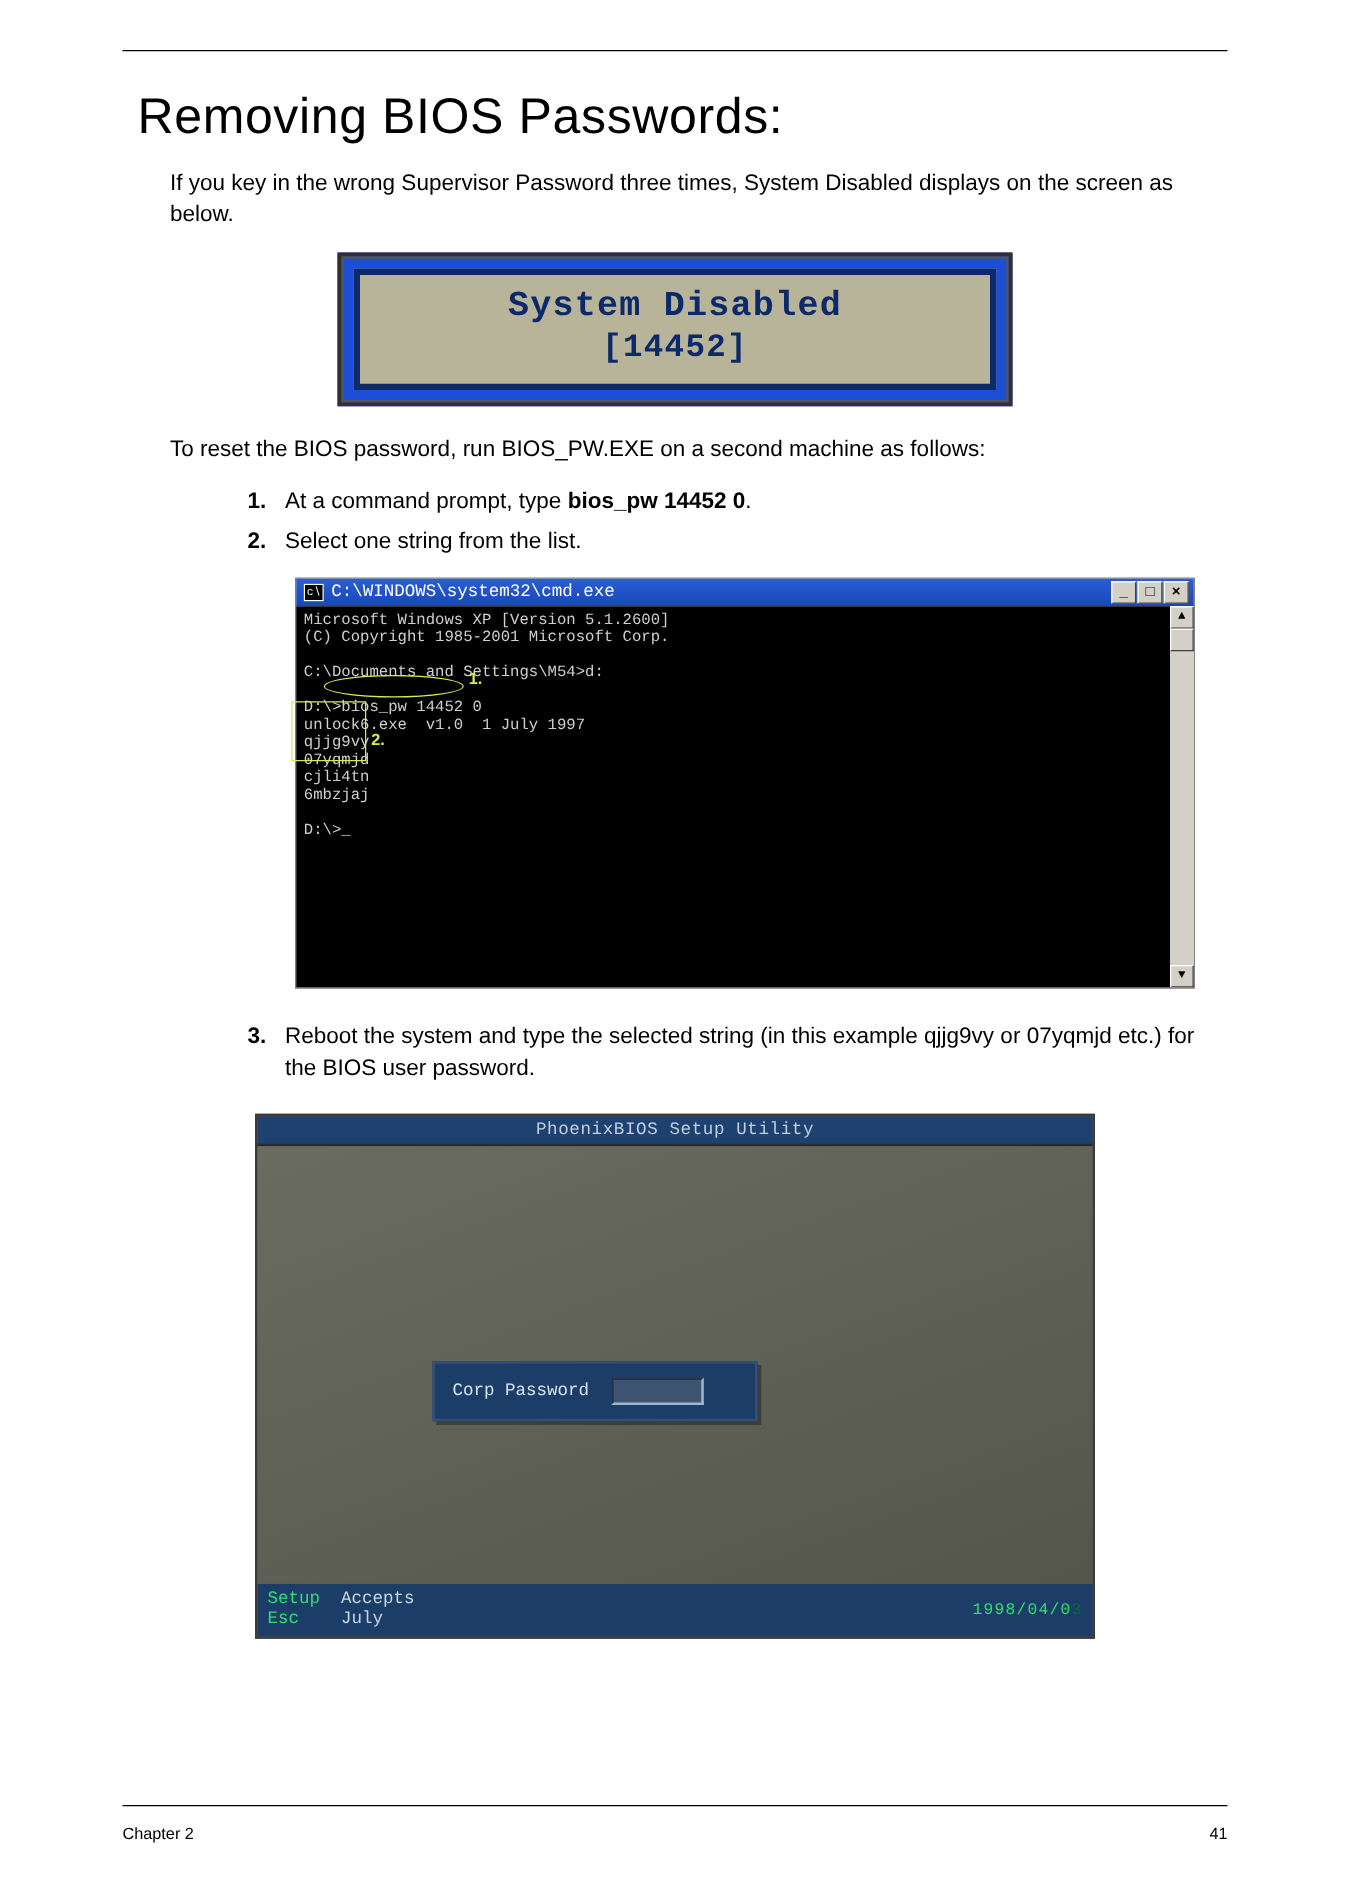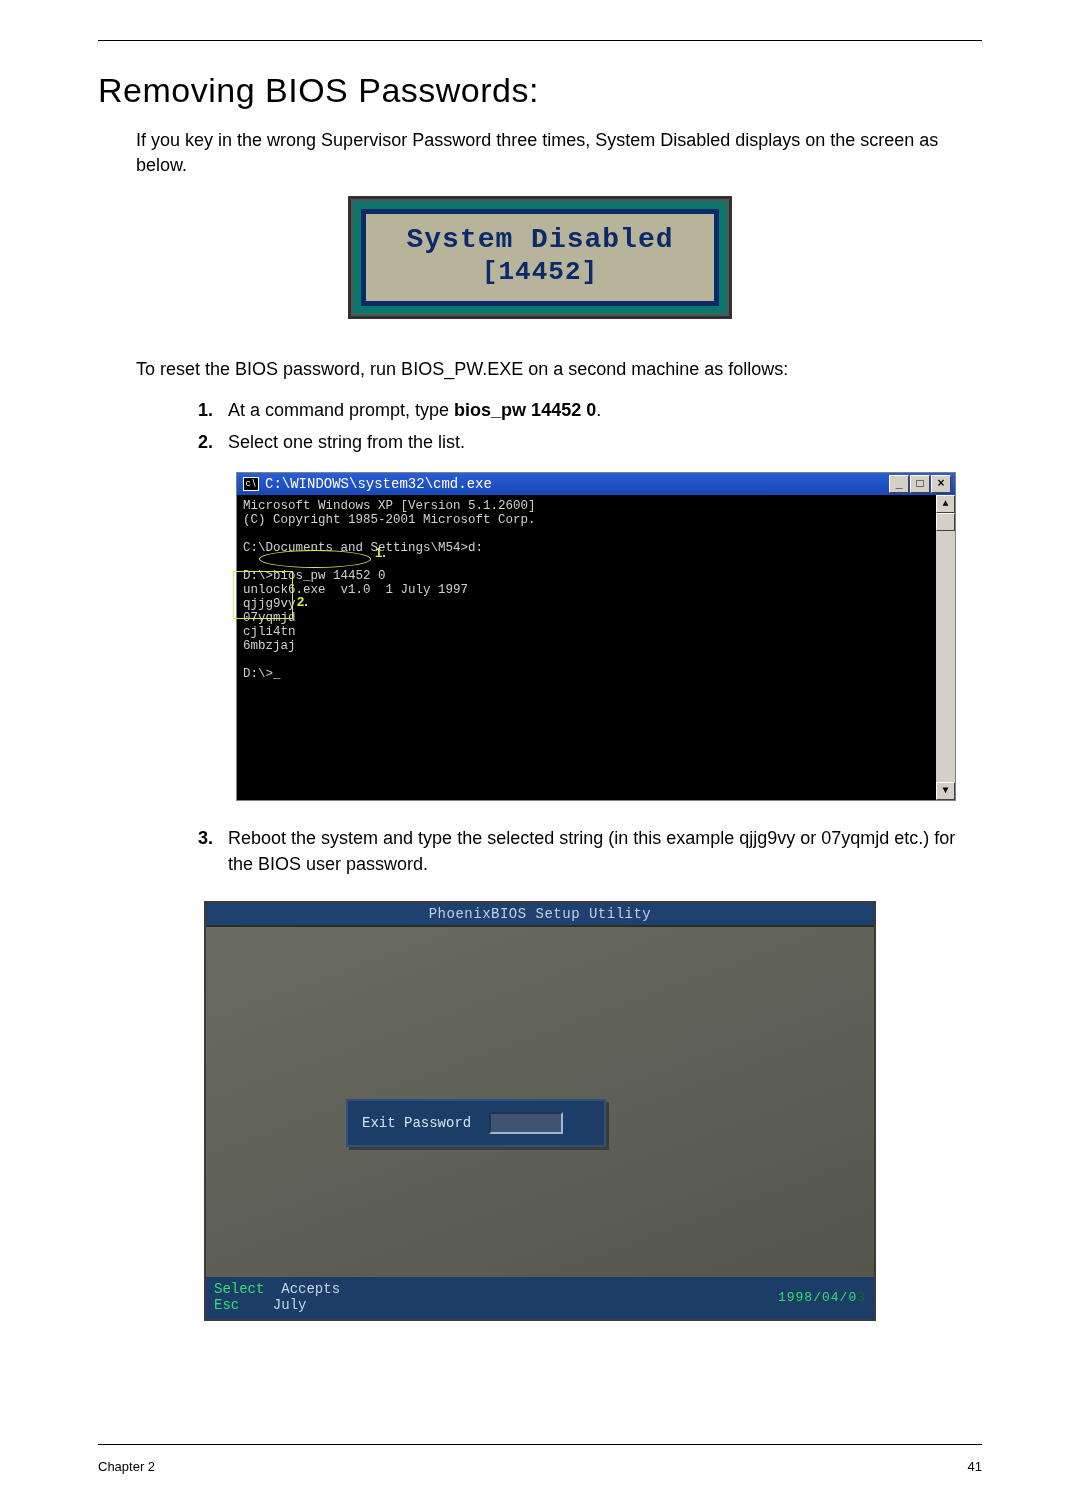--- a/index.html
+++ b/index.html
@@ -13,35 +13,35 @@
     width: 1080px;
     min-height: 1512px;
     padding: 40px 98px 40px 98px;
     position: relative;
   }
   .rule-top {
     border-top: 1.5px solid #000;
     margin-bottom: 30px;
   }
   h1 {
-    font-size: 34px;
+    font-size: 40px;
     font-weight: 400;
-    margin: 0 0 18px 0;
+    margin: 0 0 18px 12px;
     letter-spacing: 0.5px;
   }
   .body-text {
     font-size: 18px;
     line-height: 1.4;
     margin: 0 0 12px 0;
     padding-left: 38px;
   }
   .img-disabled {
-    width: 384px;
-    margin: 18px auto 38px auto;
-    background: #0f766e;
+    width: 540px;
+    margin: 18px auto 22px auto;
+    background: #1d4ed8;
     border: 3px solid #303030;
     padding: 0;
     box-shadow: inset 0 0 0 2px #565650;
   }
   .img-disabled-inner {
     background: #b8b49a;
     margin: 10px;
     border: 5px solid #0c2a6a;
     padding: 10px 0 14px 0;
     text-align: center;
@@ -288,27 +288,27 @@
   </div>
 
   <ol class="steps2" start="3">
     <li>Reboot the system and type the selected string (in this example qjjg9vy or 07yqmjd etc.) for the BIOS user password.</li>
   </ol>
 
   <div class="bios-screen">
     <div class="bios-header">PhoenixBIOS Setup Utility</div>
     <div class="bios-body">
       <div class="bios-dialog">
-        <span class="lbl">Exit Password</span>
+        <span class="lbl">Corp Password</span>
         <div class="field"></div>
       </div>
     </div>
     <div class="bios-footer">
       <div class="keys">
-        <div><span class="k">Select</span>&nbsp;&nbsp;<span>Accepts</span></div>
+        <div><span class="k">Setup</span>&nbsp;&nbsp;<span>Accepts</span></div>
         <div><span class="k">Esc</span>&nbsp;&nbsp;&nbsp;&nbsp;<span>July</span></div>
       </div>
       <div class="date">
         <span>1998/04/0</span><span class="dim">3</span>
       </div>
     </div>
   </div>
 
   <div class="page-footer">
     <div class="rule-bottom"></div>

